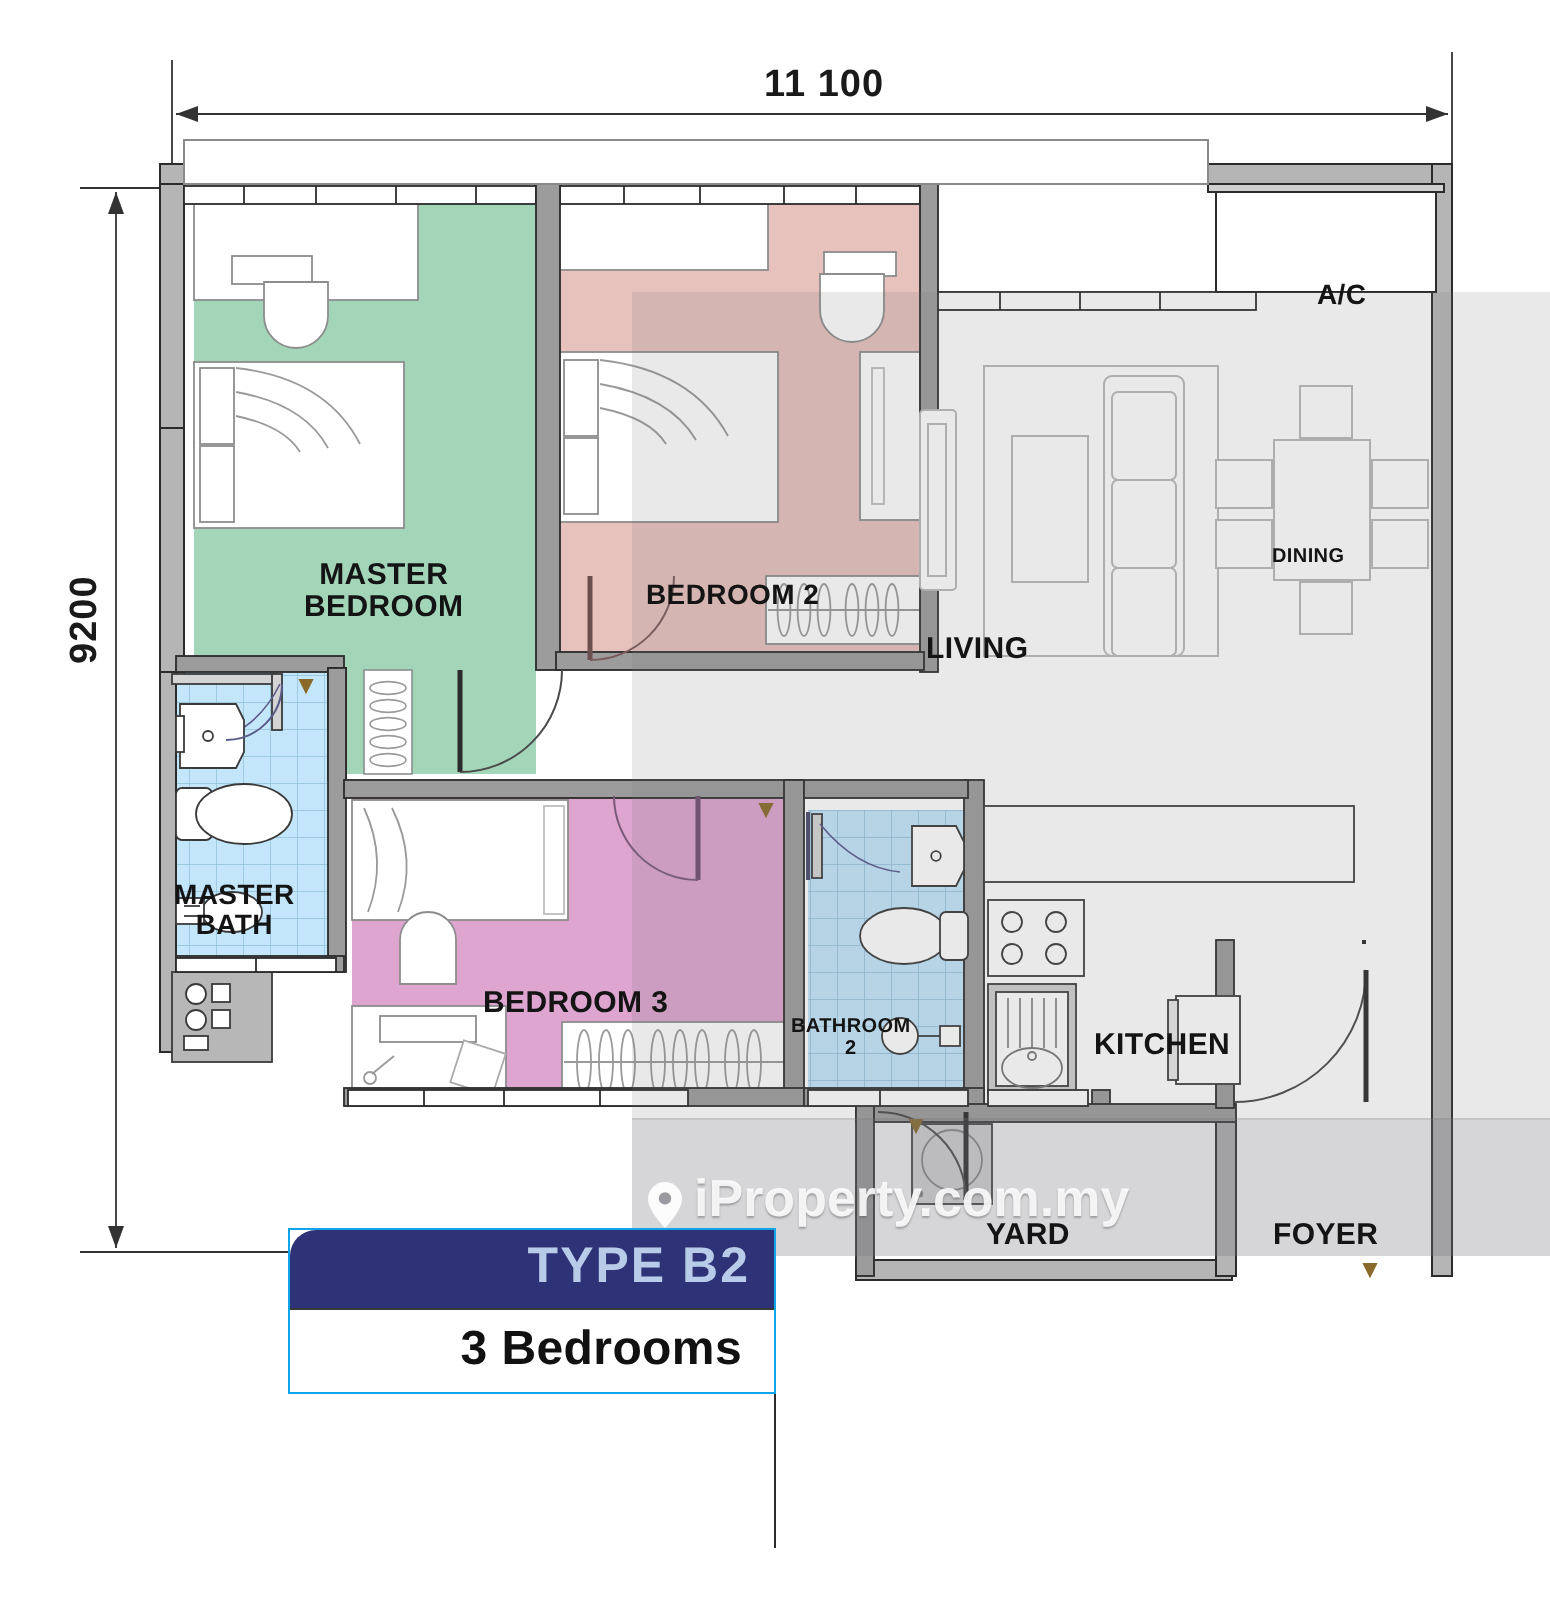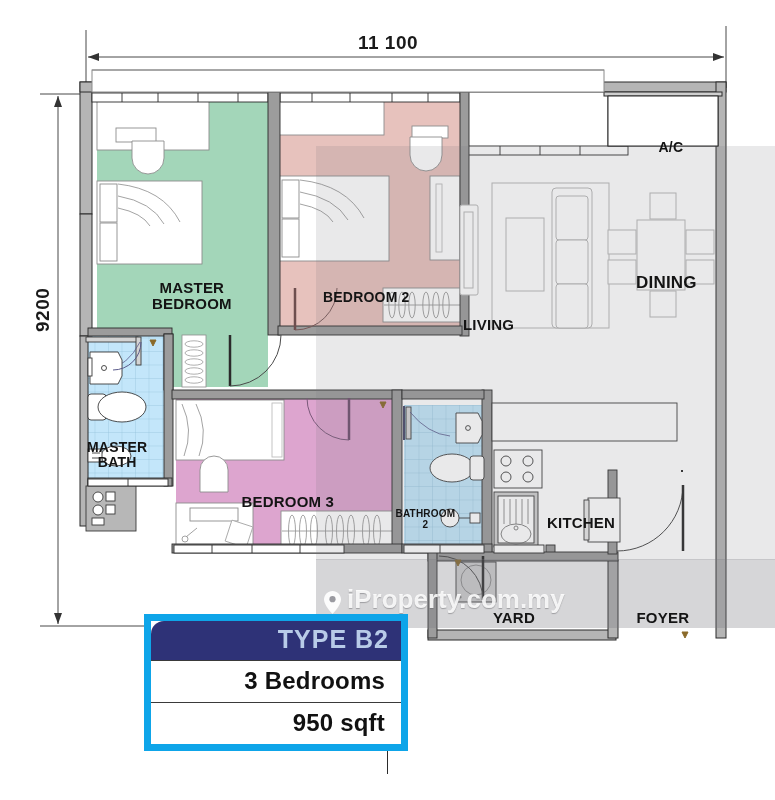--- a/index.html
+++ b/index.html
@@ -25,21 +25,21 @@
   
   .dim-label {
     position: absolute;
     font-family: "Liberation Sans", sans-serif;
     font-weight: bold;
     font-size: 19px;
     color: #1a1a1a;
     letter-spacing: 0.5px;
     white-space: nowrap;
   }
-  #dim-top-label { left: 358px; top: 32px; text-align: right; }
+  #dim-top-label { left: 382px; top: 32px; text-align: right; }
   #dim-left-label {
     left: 32px; top: 332px;
     transform: rotate(-90deg);
     transform-origin: left top;
   }
 
   
   .room-label {
     position: absolute;
     font-family: "Liberation Sans", sans-serif;
@@ -81,22 +81,22 @@
     text-shadow: 0 1px 1px rgba(90,90,95,0.45);
     pointer-events: none;
     white-space: nowrap;
   }
   #watermark-pin { display:block; }
 
   
   #info-box {
     position: absolute;
     left: 144px; top: 614px;
-    width: 264px;
-    border: 7px solid #0ea5e9;
+    width: 244px;
+    border: 1px solid #0ea5e9;
     background: #ffffff;
     box-sizing: border-box;
   }
   #info-header {
     background: #2e3277;
     color: #b8cbe8;
     font-family: "Liberation Sans", sans-serif;
     font-weight: bold;
     font-size: 25px;
     text-align: right;
@@ -484,25 +484,24 @@
 <div id="room-labels">
     <div class="room-label" style="font-size: 15px; left: 152px; top: 256px;">MASTER
 BEDROOM</div>
     <div class="room-label" style="font-size: 14px; left: 323px; top: 266px;">BEDROOM 2</div>
     <div class="room-label" style="font-size: 15px; left: 241.5px; top: 470px;">BEDROOM 3</div>
     <div class="room-label" style="font-size: 14px; left: 87px; top: 416px;">MASTER
 BATH</div>
     <div class="room-label" style="font-size: 10px; left: 395.5px; top: 485px;">BATHROOM
 2</div>
     <div class="room-label" style="font-size: 15px; left: 463px; top: 293px;">LIVING</div>
-    <div class="room-label" style="font-size: 17px; left: 636px; top: 250px;">DINING</div>
+    <div class="room-label" style="font-size: 10px; left: 636px; top: 250px;">DINING</div>
     <div class="room-label" style="font-size: 15px; left: 547px; top: 491px;">KITCHEN</div>
     <div class="room-label" style="font-size: 15px; left: 493px; top: 586px;">YARD</div>
     <div class="room-label" style="font-size: 15px; left: 636.5px; top: 586px; text-align: center;">FOYER</div>
     <div class="room-label" style="font-size: 14px; left: 658.5px; top: 115.5px;">A/C</div>
   </div>
 
 <div id="info-tail"></div>
 <div id="info-box">
   <div id="info-header">TYPE B2</div>
   <div class="info-row">3 Bedrooms</div>
-  <div class="info-row">950 sqft</div>
 </div>
 
 </body></html>

